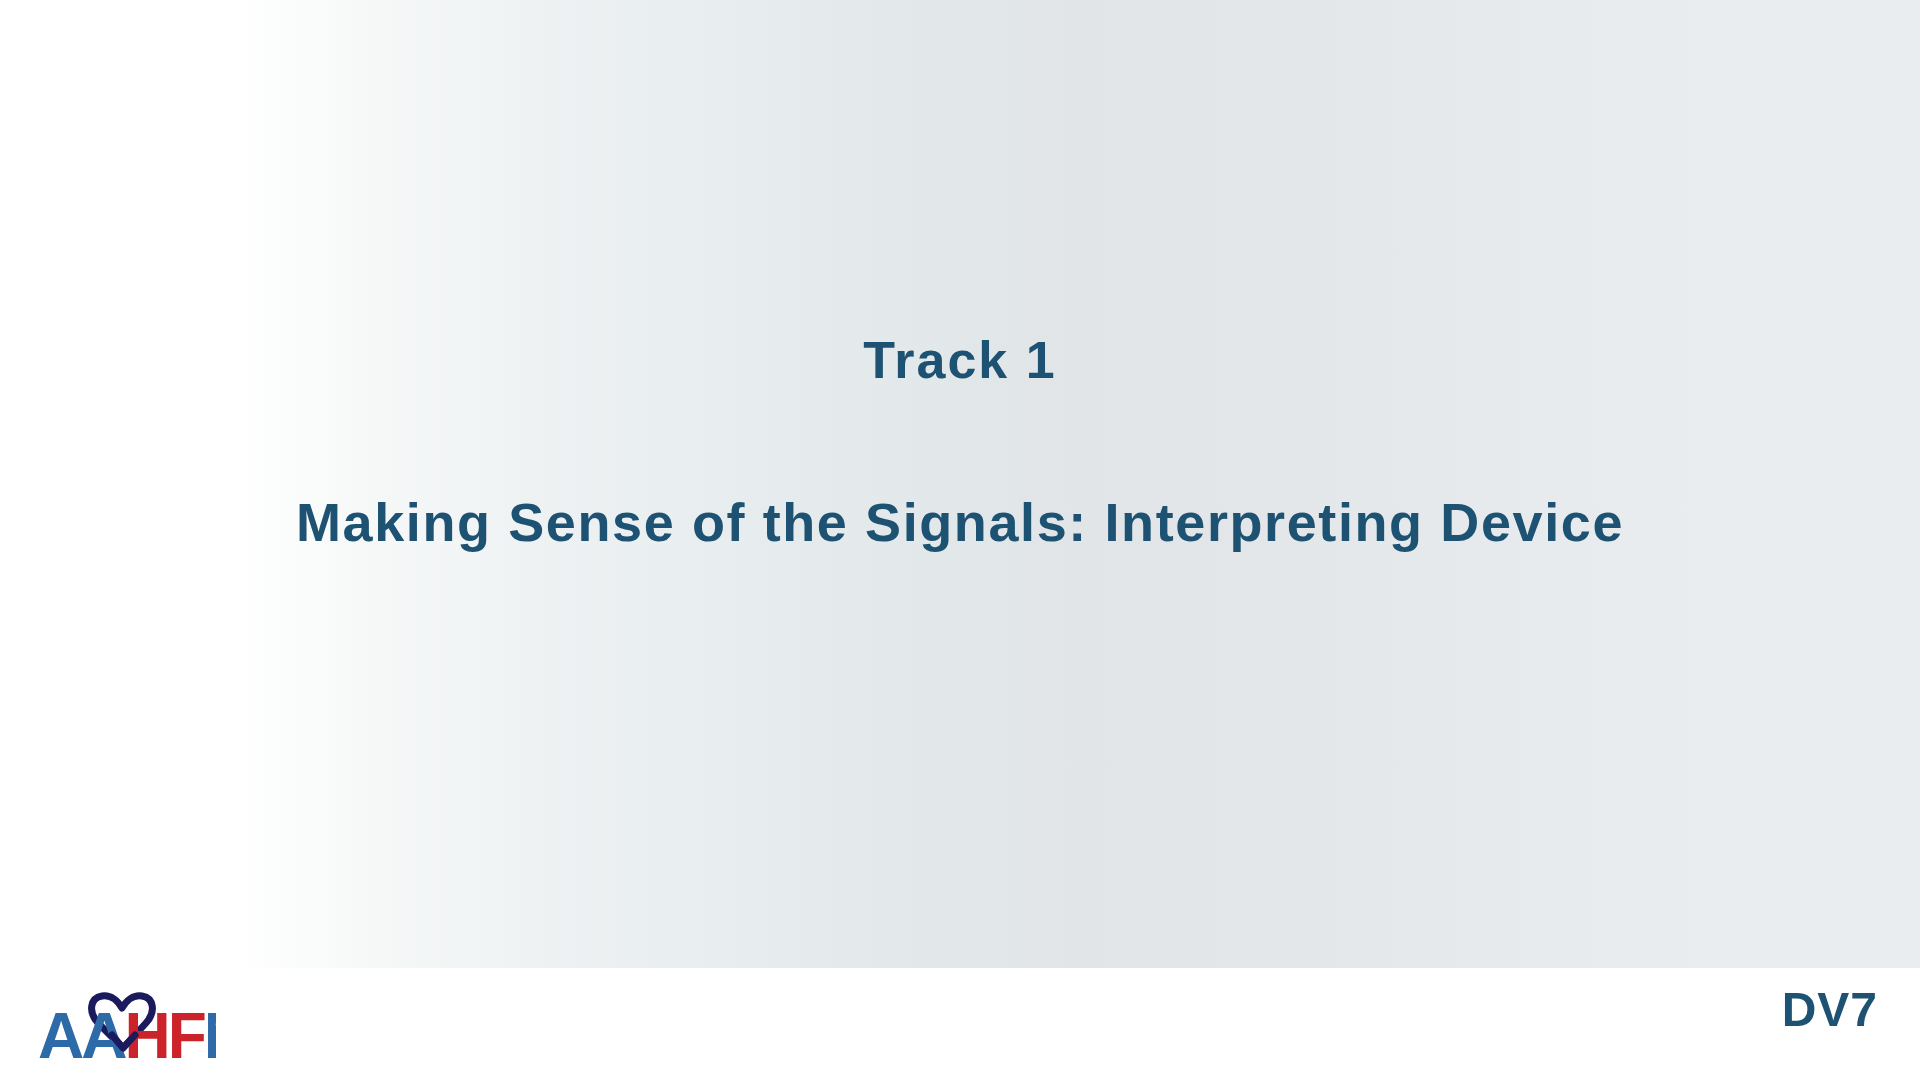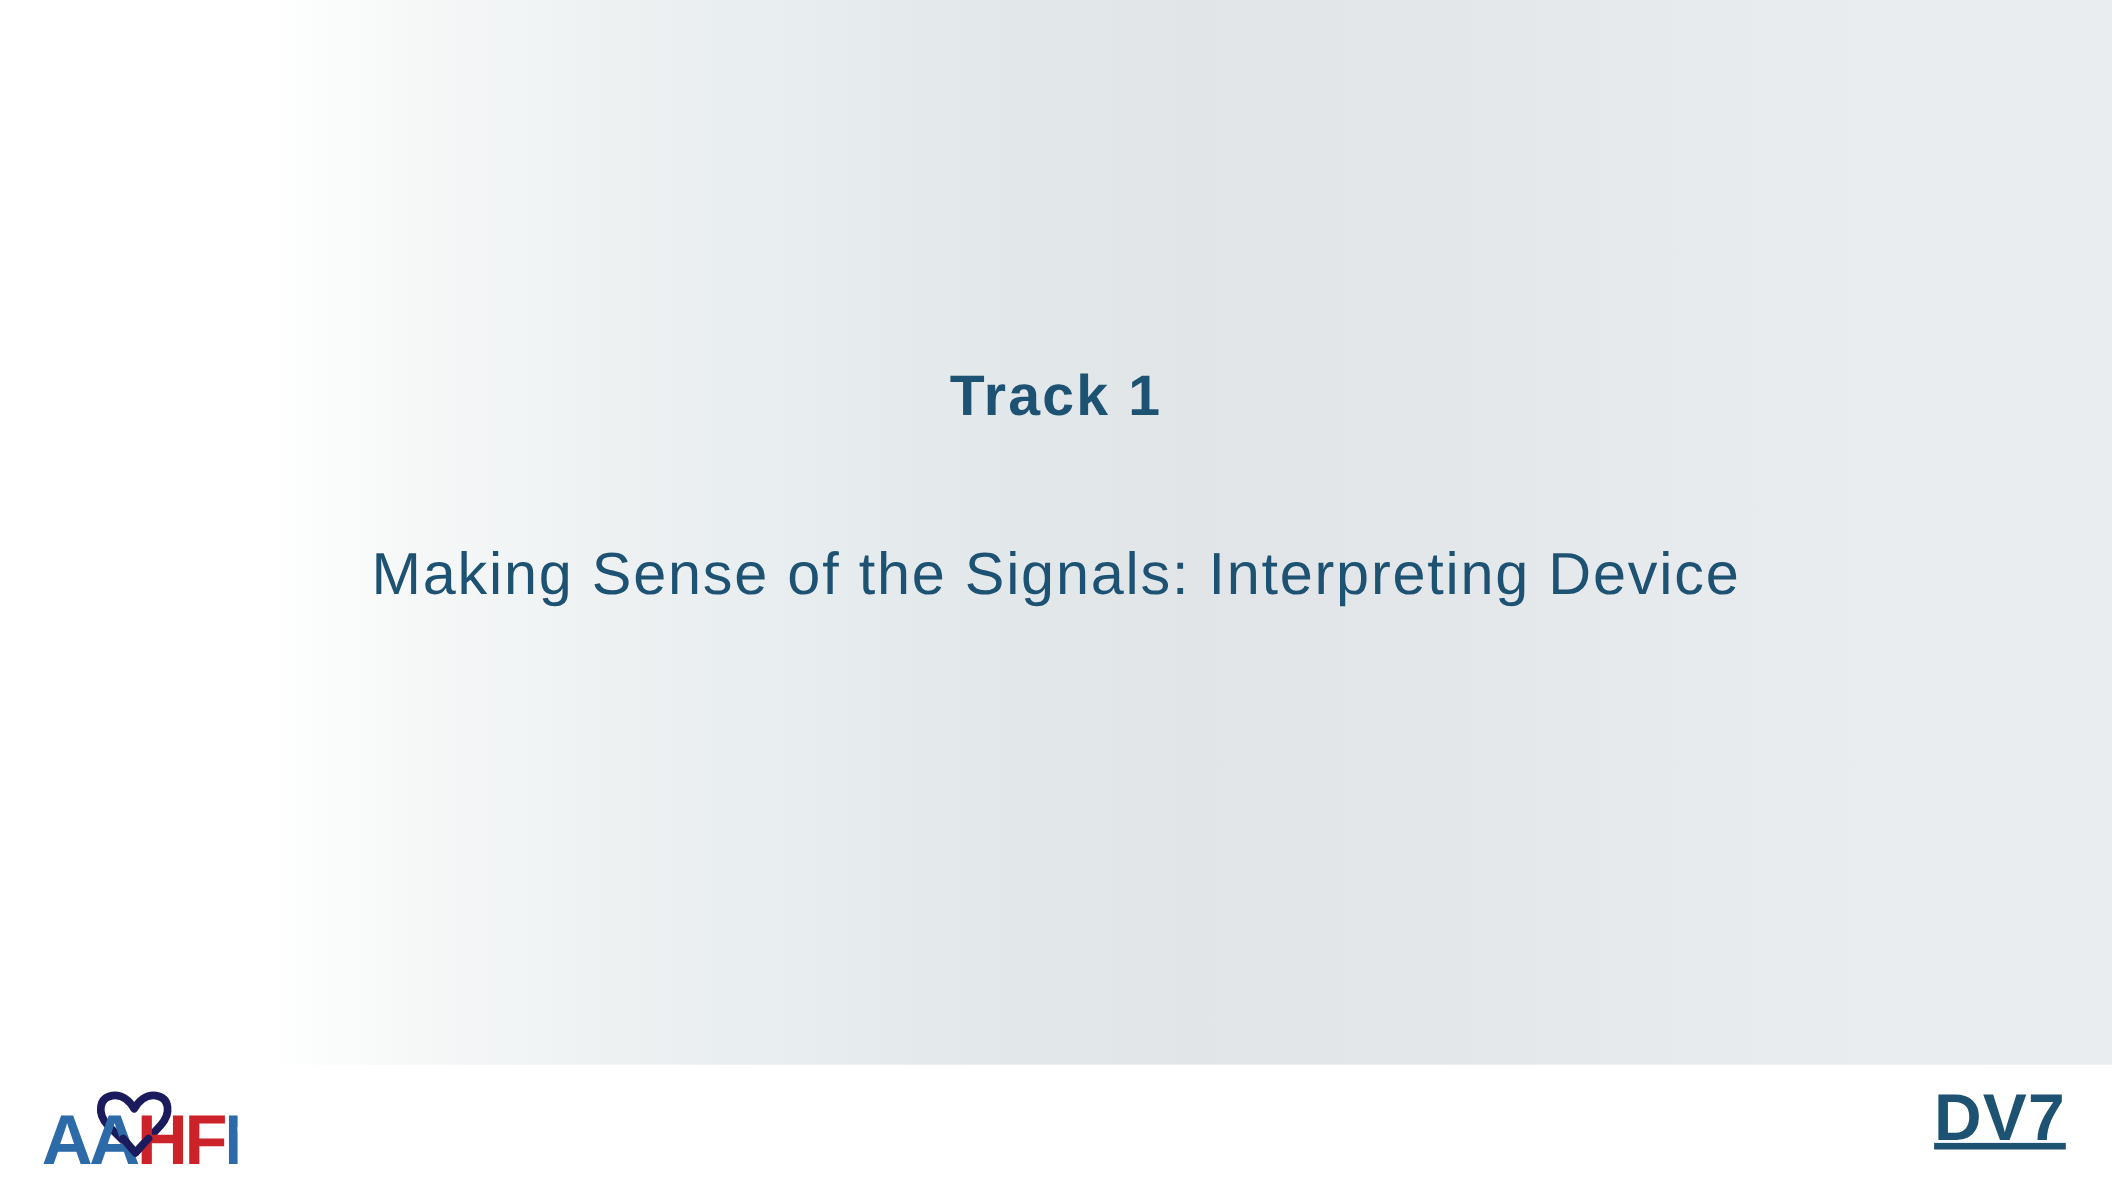--- a/index.html
+++ b/index.html
@@ -65,21 +65,21 @@
     line-height: 1.1;
   }
 
   .deck-title {
     position: absolute;
     left: 60px;
     top: 490px;
     width: 1800px;
     text-align: center;
     font-size: 54px;
-    font-weight: normal;
+    font-weight: bold;
     letter-spacing: 1.6px;
     color: #1e5273;
     line-height: 1.22;
   }
 
   .deck-title .title-line {
     display: block;
     white-space: nowrap;
   }
 
@@ -104,26 +104,25 @@
   .logo svg {
     display: block;
     width: 180px;
     height: 86px;
   }
 
   .deck-code {
     position: absolute;
     right: 42px;
     top: 18px;
-    font-size: 60px;
+    font-size: 48px;
     font-weight: bold;
     letter-spacing: 1px;
     color: #1e5273;
     line-height: 1;
-    text-decoration: underline;
   }
 </style>
 </head>
 <body>
 
 <div class="slide">
 
   <div class="bg-panel"></div>
 
   <div class="content">

